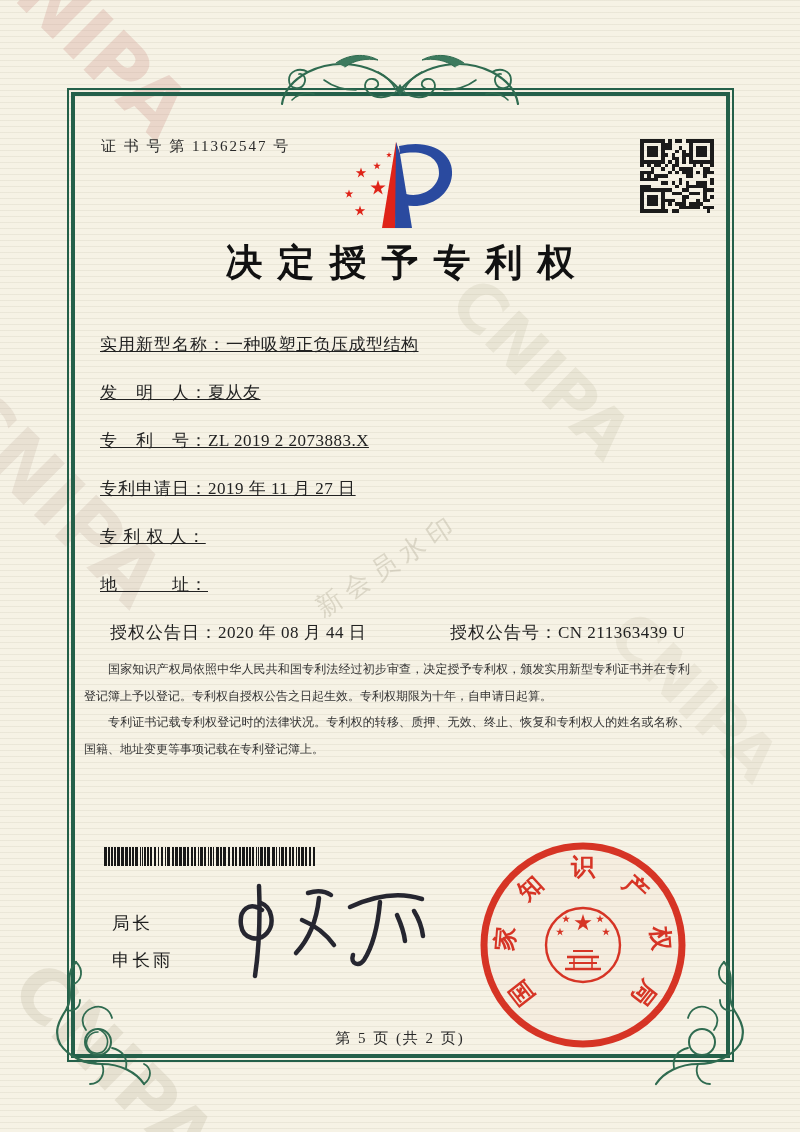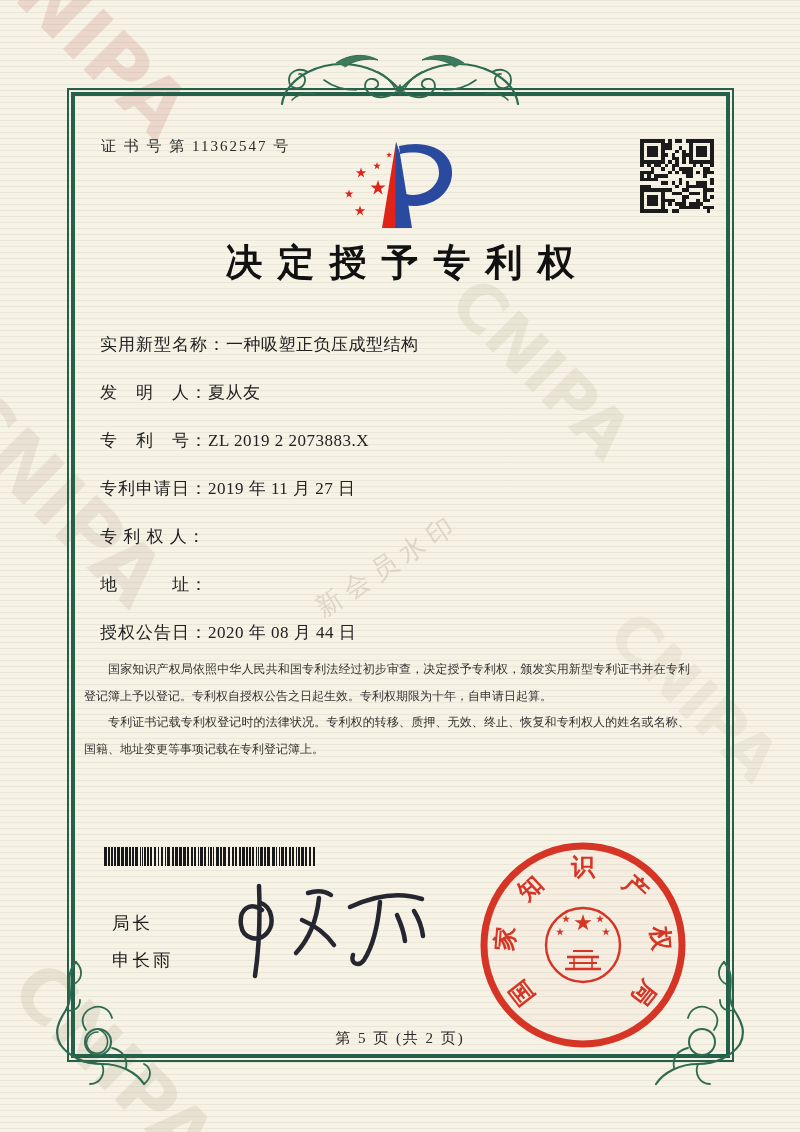--- a/index.html
+++ b/index.html
@@ -26,28 +26,28 @@
   .cert-no {
     position:absolute; left:101px; top:137px; font-size:15px; letter-spacing:2px; color:#2a2a2a;
   }
   .logo-wrap { position:absolute; left:332px; top:110px; width:134px; height:124px; }
   .qr-wrap { position:absolute; left:640px; top:139px; width:74px; height:74px; }
   .title {
     position:absolute; left:0; right:0; top:238px; text-align:center;
     font-size:37px; font-weight:bold; letter-spacing:15px; color:#111; text-indent:15px;
   }
   .fields { position:absolute; left:100px; top:334px; width:606px; }
-  .field-row { display:flex; height:48px; align-items:flex-start; font-size:17px; line-height:21px; }
+  .field-row { display:flex; height:48px; align-items:flex-start; font-size:17px; line-height:21px;text-decoration:underline; }
   .field-label { white-space:pre; letter-spacing:1px; flex:0 0 auto; }
   .field-value { letter-spacing:0.5px; }
   .grant-row {
     position:absolute; left:100px; top:622px; width:606px; display:flex;
     font-size:17px; line-height:21px;
   }
-  .grant-pair { display:flex; }
+  .grant-pair { display:flex;margin-left:10px; }
   .grant-pair.first { width:330px; }
   .body-text {
     position:absolute; left:84px; top:656px; width:606px;
     font-size:12px; line-height:26.5px; text-align:justify; color:#333;
   }
   .body-text p { text-indent:2em; }
   .barcode {
     position:absolute; left:104px; top:847px; width:218px; height:19px;
     display:flex; align-items:stretch;
   }
@@ -418,20 +418,24 @@
     <div class="field-row">
       <span class="field-label">地　　　址：</span>
     </div>
   </div>
 
   <div class="grant-row">
     <div class="grant-pair first">
       <span class="field-label">授权公告日：</span>
       <span class="field-value">2020 年 08 月 44 日</span>
     </div>
+    <div class="grant-pair">
+      <span class="field-label">授权公告号：</span>
+      <span class="field-value">CN 211363439 U</span>
+    </div>
   </div>
 
   <div class="body-text">
     <p>国家知识产权局依照中华人民共和国专利法经过初步审查，决定授予专利权，颁发实用新型专利证书并在专利登记簿上予以登记。专利权自授权公告之日起生效。专利权期限为十年，自申请日起算。</p>
     <p>专利证书记载专利权登记时的法律状况。专利权的转移、质押、无效、终止、恢复和专利权人的姓名或名称、国籍、地址变更等事项记载在专利登记簿上。</p>
   </div>
 
   <div class="barcode">
       <div style="width: 3px; margin-right: 1px;"></div>
       <div style="width: 2px; margin-right: 1px;"></div>

